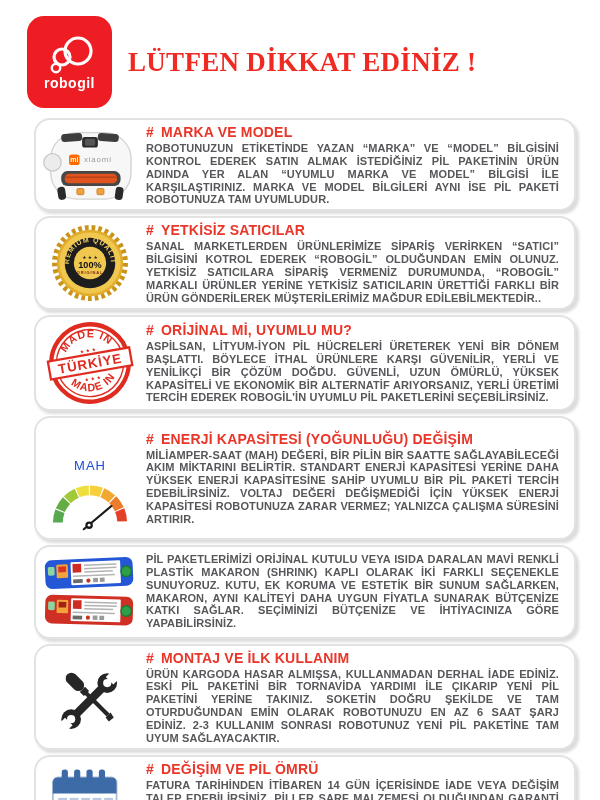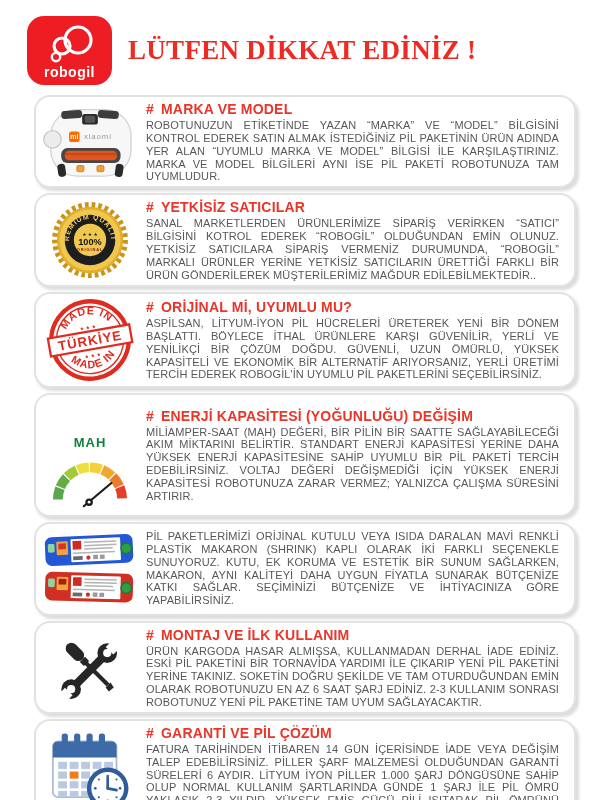--- a/index.html
+++ b/index.html
@@ -2,35 +2,35 @@
 <html><head>
 <meta charset="utf-8">
 <style>
   html,body{margin:0;padding:0;}
   body{
     width:600px;height:800px;background:#ffffff;overflow:hidden;
     font-family:"Liberation Sans","DejaVu Sans",sans-serif;
     -webkit-font-smoothing:antialiased;
   }
   .header{display:flex;align-items:center;gap:16px;padding:16px 20px 6px 27px;}
-  .logo{width:85px;height:69px;background:#ee1c23;border-radius:17px;
+  .logo{width:85px;height:92px;background:#ee1c23;border-radius:17px;
     display:flex;flex-direction:column;align-items:center;justify-content:center;flex:none;}
   .logo-text{color:#fff;font-size:14px;font-weight:bold;letter-spacing:.5px;margin-top:-2px;}
   .title{color:#ef2a22;font-size:27px;font-weight:800;letter-spacing:.3px;font-family:Liberation Serif, serif;}
   .cards{margin:4px 24px 0 34px;display:flex;flex-direction:column;gap:5px;}
   .card{border:2px solid #e2e2e2;border-radius:16px;background:#fff;
     box-shadow:2.5px 3px 3px rgba(0,0,0,.14);
     display:flex;align-items:center;min-height:89px;padding:3px 15px 3px 5px;gap:7px;box-sizing:border-box;}
   .icon-box{width:98px;flex:none;display:flex;flex-direction:column;align-items:center;justify-content:center;}
   .txt{flex:1;min-width:0;}
   .heading{color:#ea3529;font-size:14px;font-weight:800;letter-spacing:.2px;margin:1px 0 2px 0;white-space:nowrap;}
   .heading .hash{margin-right:7px;}
-  .bodytext{color:#57575b;font-size:11px;font-weight:400;line-height:1.17;
+  .bodytext{color:#57575b;font-size:11px;font-weight:700;line-height:1.17;
     text-align:justify;letter-spacing:.1px;}
-  .gauge-label{color:#15803d;font-weight:700;font-size:13px;letter-spacing:1px;margin-bottom:-4px;margin-top:37px;}
+  .gauge-label{color:#1d4ed8;font-weight:400;font-size:13px;letter-spacing:1px;margin-bottom:-4px;margin-top:37px;}
   svg text{font-family:"Liberation Sans","DejaVu Sans",sans-serif;}
 </style>
 </head>
 <body>
 
 <div class="header">
   <div class="logo">
     <svg width="60" height="44" viewBox="0 0 60 44">
       <circle cx="38" cy="18" r="13" fill="none" stroke="#fff" stroke-width="3.2"></circle>
       <circle cx="22" cy="24" r="8" fill="none" stroke="#fff" stroke-width="3.2"></circle>
@@ -264,18 +264,18 @@
           <circle cx="60" cy="56" r="1.2"></circle>
             <circle cx="80" cy="56" r="1.2"></circle>
             <circle cx="60" cy="76" r="1.2"></circle>
             <circle cx="80" cy="76" r="1.2"></circle>
         </g>
         <line x1="70" y1="66" x2="70" y2="54" stroke="#2f5d99" stroke-width="3" stroke-linecap="round"></line>
         <line x1="70" y1="66" x2="80" y2="68" stroke="#2f5d99" stroke-width="3" stroke-linecap="round"></line>
       </svg>
     </div>
     <div class="txt">
-      <div class="heading"><span class="hash">#</span><span>GARANTİ VE PİL ÇÖZÜM</span></div>
+      <div class="heading"><span class="hash">#</span><span>DEĞİŞİM VE PİL ÖMRÜ</span></div>
       <div class="bodytext">FATURA TARİHİNDEN İTİBAREN 14 GÜN İÇERİSİNDE İADE VEYA DEĞİŞİM TALEP EDEBİLİRSİNİZ. PİLLER ŞARF MALZEMESİ OLDUĞUNDAN GARANTİ SÜRELERİ 6 AYDIR. LİTYUM İYON PİLLER 1.000 ŞARJ DÖNGÜSÜNE SAHİP OLUP NORMAL KULLANIM ŞARTLARINDA GÜNDE 1 ŞARJ İLE PİL ÖMRÜ YAKLAŞIK 2-3 YILDIR. YÜKSEK EMİŞ GÜCÜ PİLİ ISITARAK PİL ÖMRÜNÜ ÇABUK BİTİRİR.</div>
     </div>
   </div>
 
 </div>
 
 </body></html>

